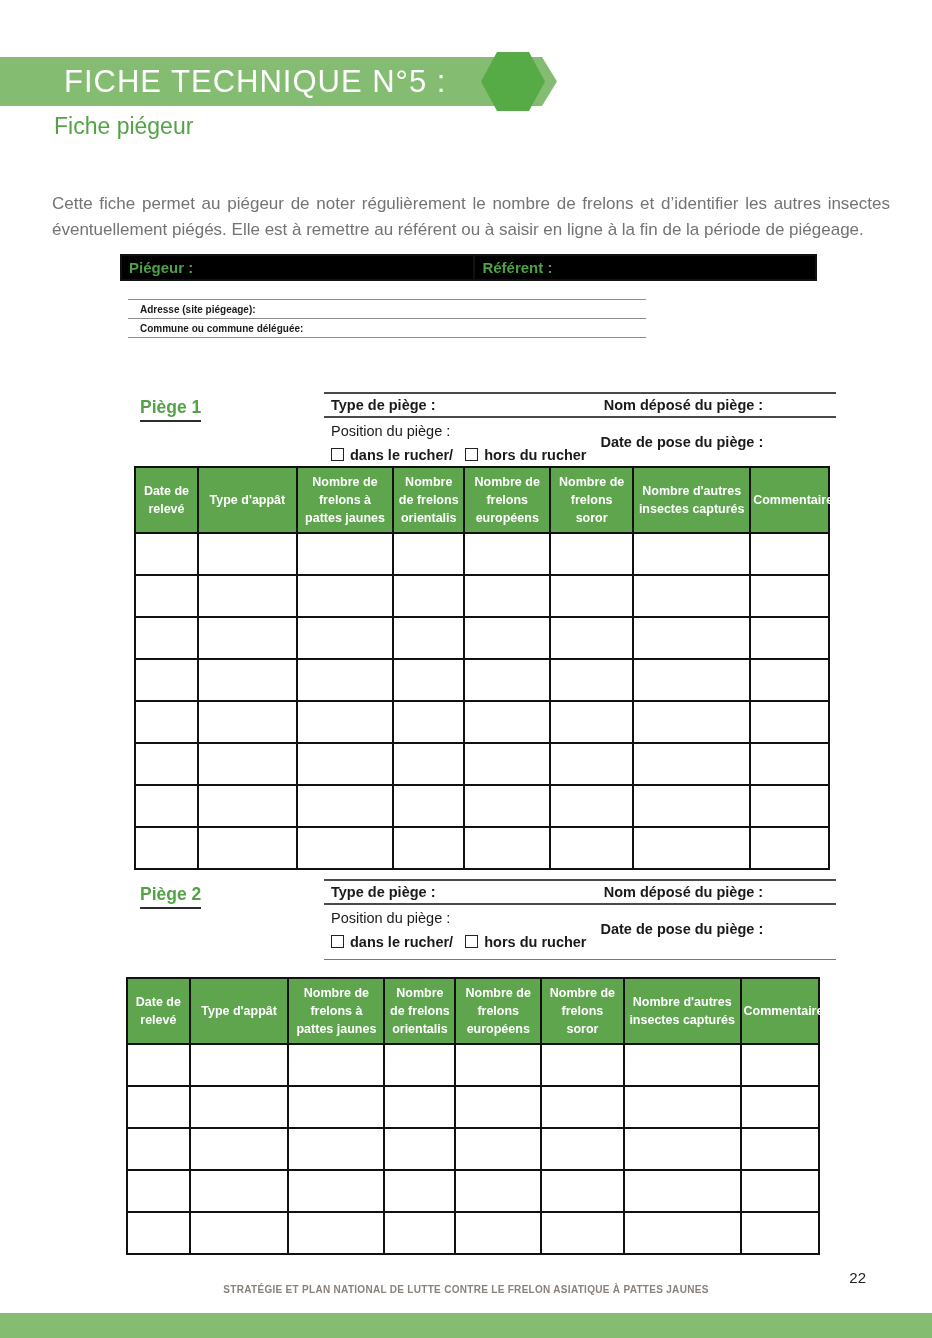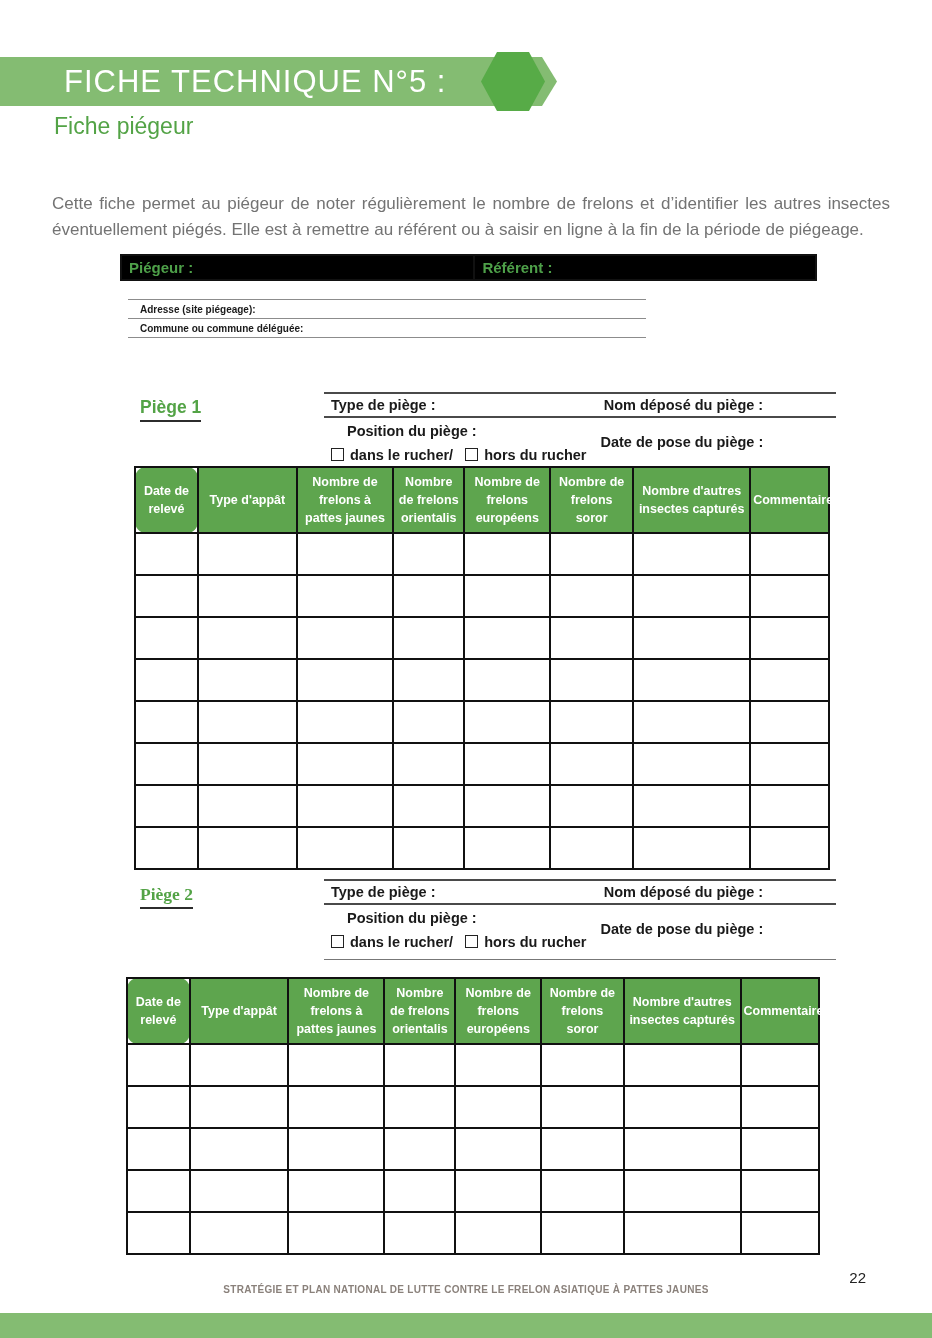--- a/index.html
+++ b/index.html
@@ -34,34 +34,34 @@
   .trap-label{position:absolute;left:140px;font-weight:bold;font-size:17.5px;color:#53A346;
     border-bottom:2px solid #2c2c2c;padding-bottom:2px;}
   .trap-info{position:absolute;left:324px;width:512px;font-size:14.5px;}
   .info-row1{display:flex;border-top:2px solid #4a4a4a;border-bottom:2px solid #4a4a4a;
     padding:3px 0 3px 7px;}
   .info-row1 .left{width:54%;font-weight:bold;}
   .info-row1 .right{width:46%;font-weight:bold;}
   .info-row2{display:flex;}
   .info-row2 .left{width:54%;}
   .info-row2 .right{width:46%;font-weight:bold;padding-top:16px;}
-  .position-label{font-weight:bold;padding:5px 0 0 7px;margin-left:16px;}
+  .position-label{font-weight:normal;padding:5px 0 0 7px;}
   .checkline{font-weight:bold;padding:8px 0 5px 7px;}
   .trap-info.bordered .bottom-rule{border-bottom:1.5px solid #777;margin-top:4px;}
   .cbx{display:inline-block;width:11px;height:11px;border:1.5px solid #222;
     margin-right:6px;vertical-align:-1px;background:#fff;}
   .cbx.second{margin-left:8px;}
   
   .capture-table{position:absolute;border-collapse:collapse;table-layout:fixed;background:#fff;}
   #trap1-table{top:466px;left:134px;width:696px;}
   #trap2-table{top:977px;left:126px;width:694px;}
   .capture-table th{background:#5EA54E;color:#ffffff;font-weight:bold;font-size:12.5px;
     line-height:1.45;text-align:center;border:2px solid #111;padding:5px 2px;}
   .capture-table td{border:2px solid #111;height:38px;}
-  .capture-table th:nth-child(1){width:8.2%;border-radius:11px;}
+  .capture-table th:nth-child(1){width:8.2%;}
   .capture-table th:nth-child(2){width:13.4%;}
   .capture-table th:nth-child(3){width:13.0%;}
   .capture-table th:nth-child(4){width:9.4%;}
   .capture-table th:nth-child(5){width:11.5%;}
   .capture-table th:nth-child(6){width:11.1%;}
   .capture-table th:nth-child(7){width:16.0%;}
   
   .footer-date{position:absolute;left:38px;top:1340px;font-size:15px;color:#222;}
   .footer-center{position:absolute;left:0;right:0;top:1284px;text-align:center;
     font-size:10px;font-weight:bold;letter-spacing:0.3px;color:#8a817b;}
@@ -198,21 +198,21 @@
         <td></td>
         <td></td>
         <td></td>
         <td></td>
         <td></td>
         <td></td>
       </tr>
     </tbody>
 </table>
 
-<div class="trap-label" style="top:884px;font-family:Liberation Serif, serif;">Piège 2</div>
+<div class="trap-label" style="top:884px;">Piège 2</div>
 <div class="trap-info bordered" style="top:879px;">
   <div class="info-row1">
     <span class="left">Type de piège :</span>
     <span class="right">Nom déposé du piège :</span>
   </div>
   <div class="info-row2">
     <div class="left">
       <div class="position-label">Position du piège :</div>
       <div class="checkline">
         <span class="cbx"></span><span>dans le rucher/</span>

